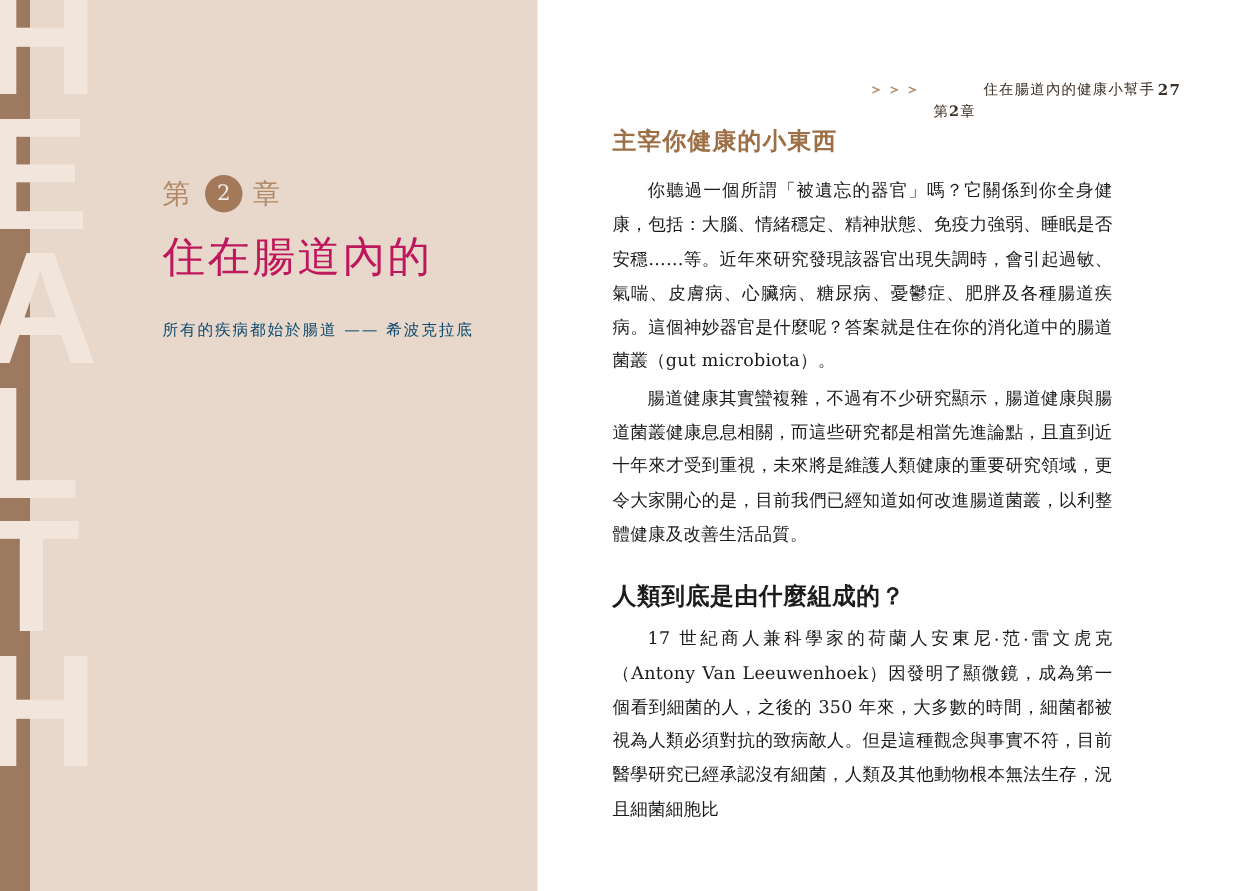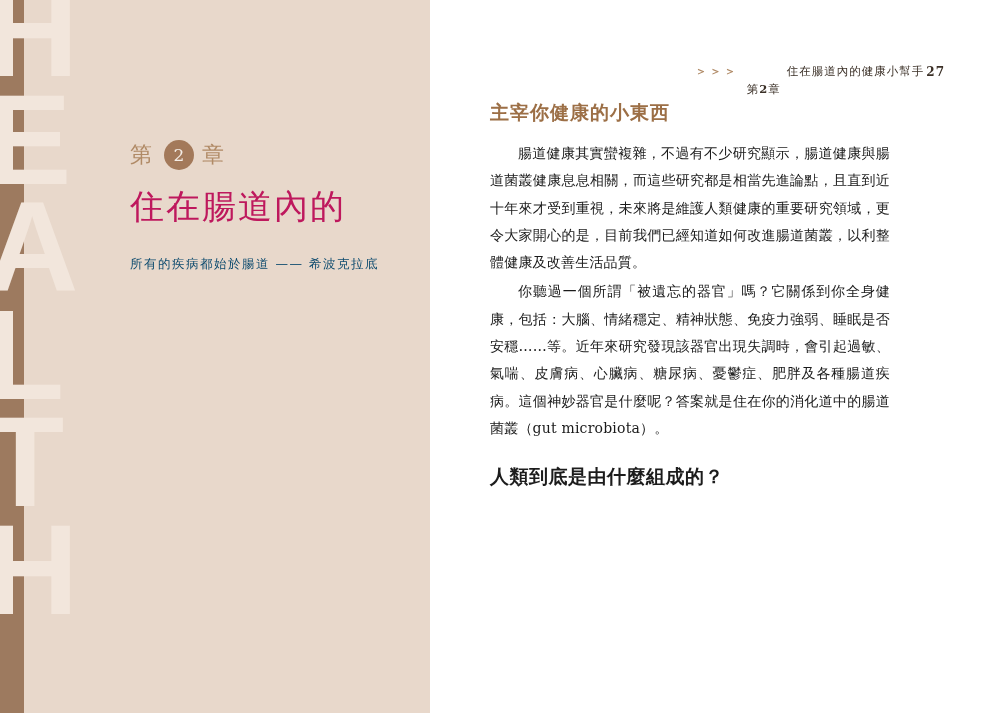--- a/index.html
+++ b/index.html
@@ -222,19 +222,20 @@
       <span class="rh-arrows">＞＞＞</span>
       <span class="rh-chap">
         <span>第</span><b>2</b><span>章</span>
       </span>
       <span class="rh-title">住在腸道內的健康小幫手</span>
       <span class="rh-page">27</span>
     </div>
 
     <div class="content">
       <h2 class="section-head">主宰你健康的小東西</h2>
+      <p class="body">你聽過一個所謂「被遺忘的器官」嗎？它關係到你全身健康，包括：大腦、情緒穩定、精神狀態、免疫力強弱、睡眠是否安穩……等。近年來研究發現該器官出現失調時，會引起過敏、氣喘、皮膚病、心臟病、糖尿病、憂鬱症、肥胖及各種腸道疾病。這個神妙器官是什麼呢？答案就是住在你的消化道中的腸道菌叢（gut microbiota）。</p>
       <p class="body">腸道健康其實蠻複雜，不過有不少研究顯示，腸道健康與腸道菌叢健康息息相關，而這些研究都是相當先進論點，且直到近十年來才受到重視，未來將是維護人類健康的重要研究領域，更令大家開心的是，目前我們已經知道如何改進腸道菌叢，以利整體健康及改善生活品質。</p>
-      <p class="body">你聽過一個所謂「被遺忘的器官」嗎？它關係到你全身健康，包括：大腦、情緒穩定、精神狀態、免疫力強弱、睡眠是否安穩……等。近年來研究發現該器官出現失調時，會引起過敏、氣喘、皮膚病、心臟病、糖尿病、憂鬱症、肥胖及各種腸道疾病。這個神妙器官是什麼呢？答案就是住在你的消化道中的腸道菌叢（gut microbiota）。</p>
       <h3 class="sub-head">人類到底是由什麼組成的？</h3>
+      <p class="body">17 世紀商人兼科學家的荷蘭人安東尼‧范‧雷文虎克（Antony Van Leeuwenhoek）因發明了顯微鏡，成為第一個看到細菌的人，之後的 350 年來，大多數的時間，細菌都被視為人類必須對抗的致病敵人。但是這種觀念與事實不符，目前醫學研究已經承認沒有細菌，人類及其他動物根本無法生存，況且細菌細胞比</p>
     </div>
 
   </div>
 </div>
 
 </body></html>

